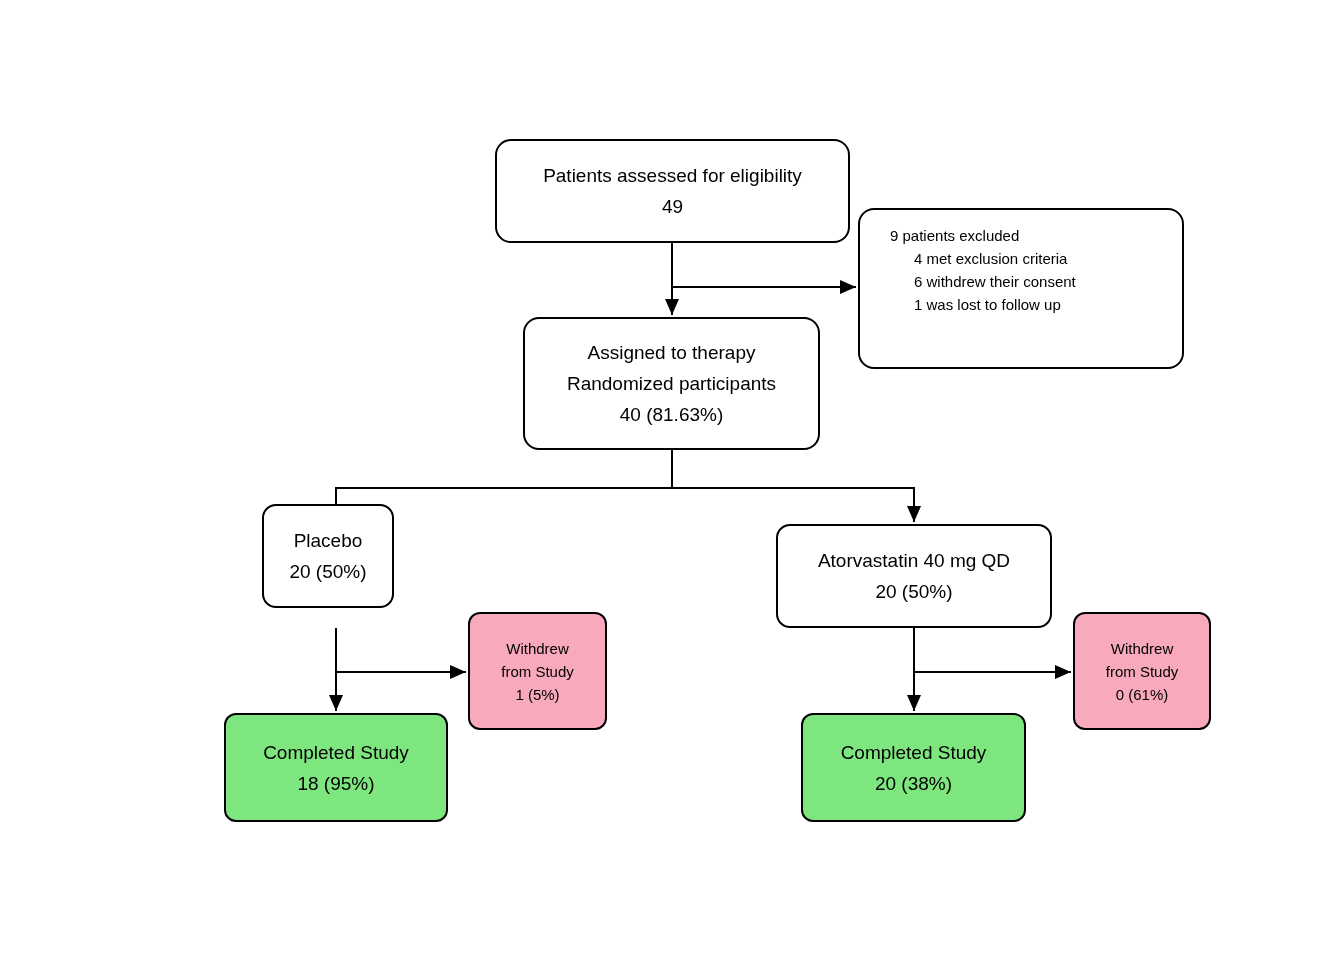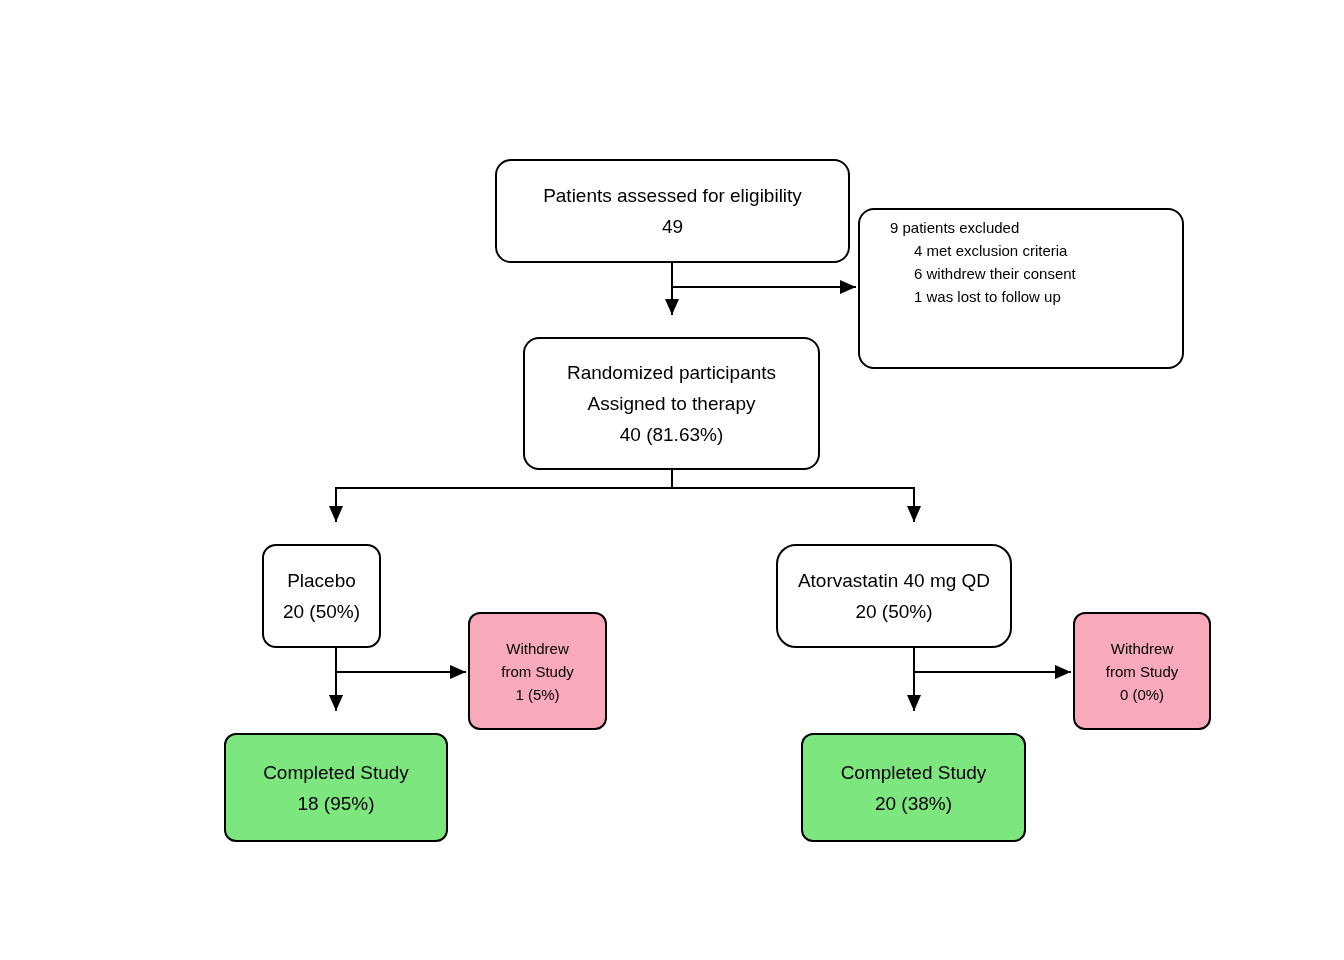--- a/index.html
+++ b/index.html
@@ -35,49 +35,48 @@
     background: #ffffff;
     display: flex;
     flex-direction: column;
     justify-content: center;
     align-items: center;
     text-align: center;
   }
   .box.large {
     font-size: 19px;
     line-height: 31px;
-    margin-top: 20px;
   }
   .box.small {
     font-size: 15px;
     line-height: 23px;
   }
   .box.colored {
     border-width: 2.5px;
     border-radius: 12px;
   }
   .box.mid-radius {
     border-radius: 14px;
   }
   .box.excluded {
     justify-content: flex-start;
     align-items: flex-start;
     text-align: left;
-    padding: 6px 8px 0 30px;
+    padding: 14px 8px 0 30px;
   }
   .box.excluded .indent {
     margin-left: 24px;
     text-align: center;
   }
   
   #box-eligibility          { left: 495px; top: 139px; width: 355px; height: 104px; }
   #box-excluded             { left: 858px; top: 208px; width: 326px; height: 161px; }
   #box-randomized           { left: 523px; top: 317px; width: 297px; height: 133px; }
-  #box-placebo              { left: 262px; top: 524px; width: 119px; height: 104px; align-items: center; }
-  #box-atorvastatin         { left: 776px; top: 524px; width: 236px; height: 104px; border-radius: 20px; }
+  #box-placebo              { left: 262px; top: 504px; width: 132px; height: 104px; align-items: center; }
+  #box-atorvastatin         { left: 776px; top: 524px; width: 276px; height: 104px; }
   #box-withdrew-placebo     { left: 468px; top: 612px; width: 139px; height: 118px; }
   #box-completed-placebo    { left: 224px; top: 713px; width: 224px; height: 109px; }
   #box-withdrew-atorva      { left: 1073px; top: 612px; width: 138px; height: 118px; }
   #box-completed-atorva     { left: 801px; top: 713px; width: 225px; height: 109px; }
 </style>
 </head>
 <body>
 
 <div class="canvas" style="background-color: rgb(255, 255, 255);">
 
@@ -115,22 +114,22 @@
   </div>
 
   <div id="box-excluded" class="box small excluded" style="background-color: rgb(255, 255, 255);">
     <div>9 patients excluded</div>
     <div class="indent">4 met exclusion criteria</div>
     <div class="indent">6 withdrew their consent</div>
     <div class="indent">1 was lost to follow up</div>
   </div>
 
   <div id="box-randomized" class="box large" style="background-color: rgb(255, 255, 255);">
+    <div>Assigned to therapy</div>
     <div>Randomized participants</div>
-    <div>Assigned to therapy</div>
     <div>40 (81.63%)</div>
   </div>
 
   <div id="box-placebo" class="box large mid-radius" style="background-color: rgb(255, 255, 255);">
     <div>Placebo</div>
     <div>20 (50%)</div>
   </div>
 
   <div id="box-atorvastatin" class="box large mid-radius" style="background-color: rgb(255, 255, 255);">
     <div>Atorvastatin 40 mg QD</div>
@@ -144,21 +143,21 @@
   </div>
 
   <div id="box-completed-placebo" class="box large colored" style="background-color: rgb(126, 230, 126);">
     <div>Completed Study</div>
     <div>18 (95%)</div>
   </div>
 
   <div id="box-withdrew-atorva" class="box small colored" style="background-color: rgb(248, 169, 188);">
     <div>Withdrew</div>
     <div>from Study</div>
-    <div>0 (0%)</div>
+    <div>0 (61%)</div>
   </div>
 
   <div id="box-completed-atorva" class="box large colored" style="background-color: rgb(126, 230, 126);">
     <div>Completed Study</div>
     <div>20 (38%)</div>
   </div>
 
 </div>
 
 </body></html>

